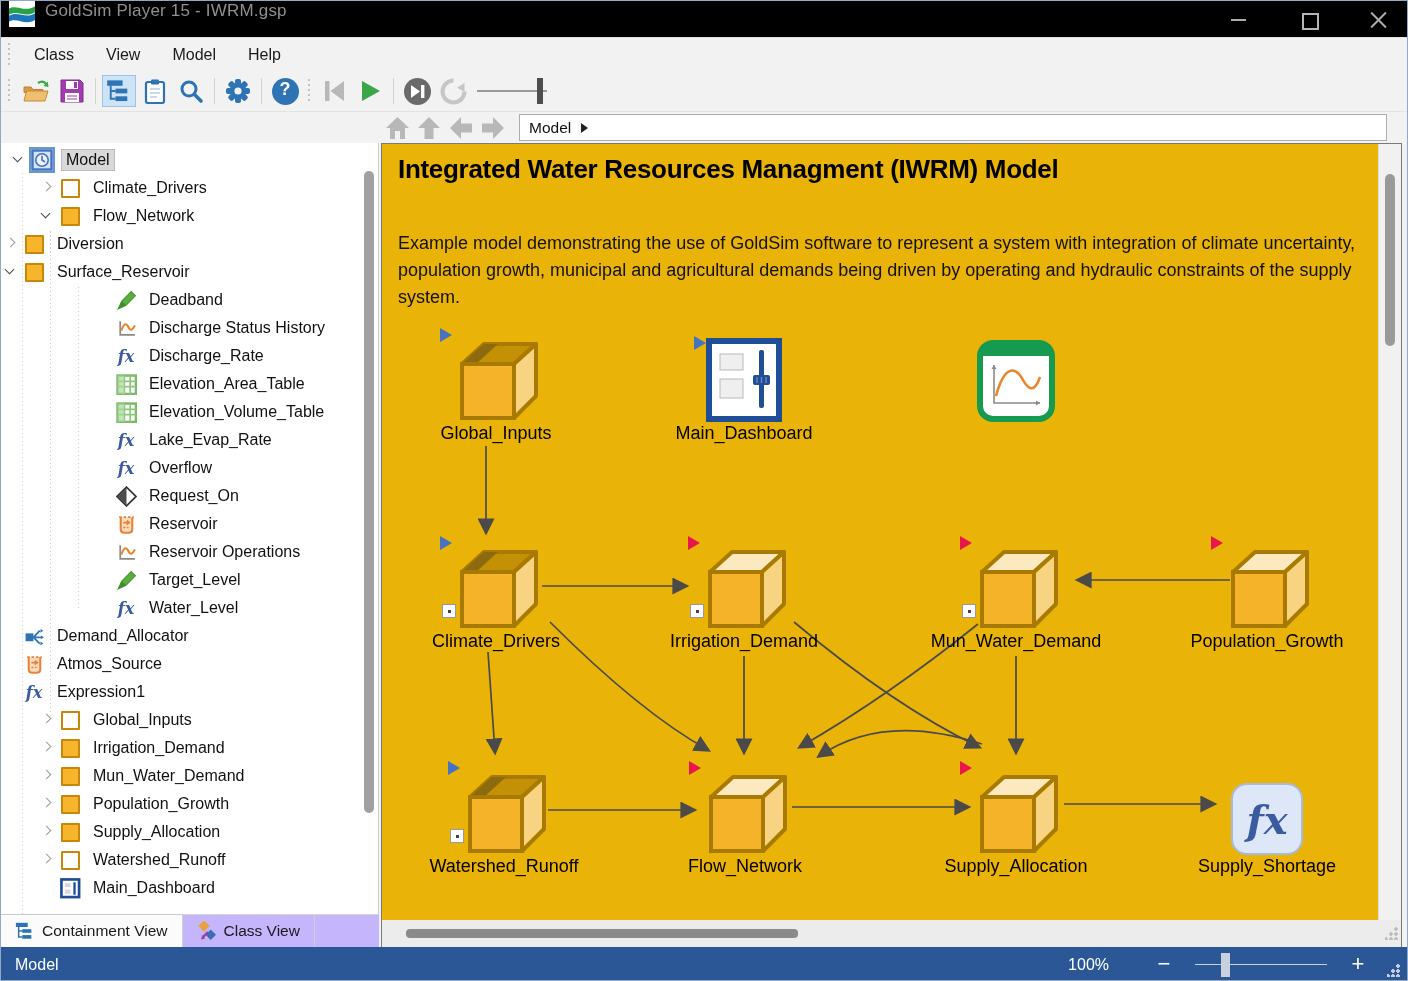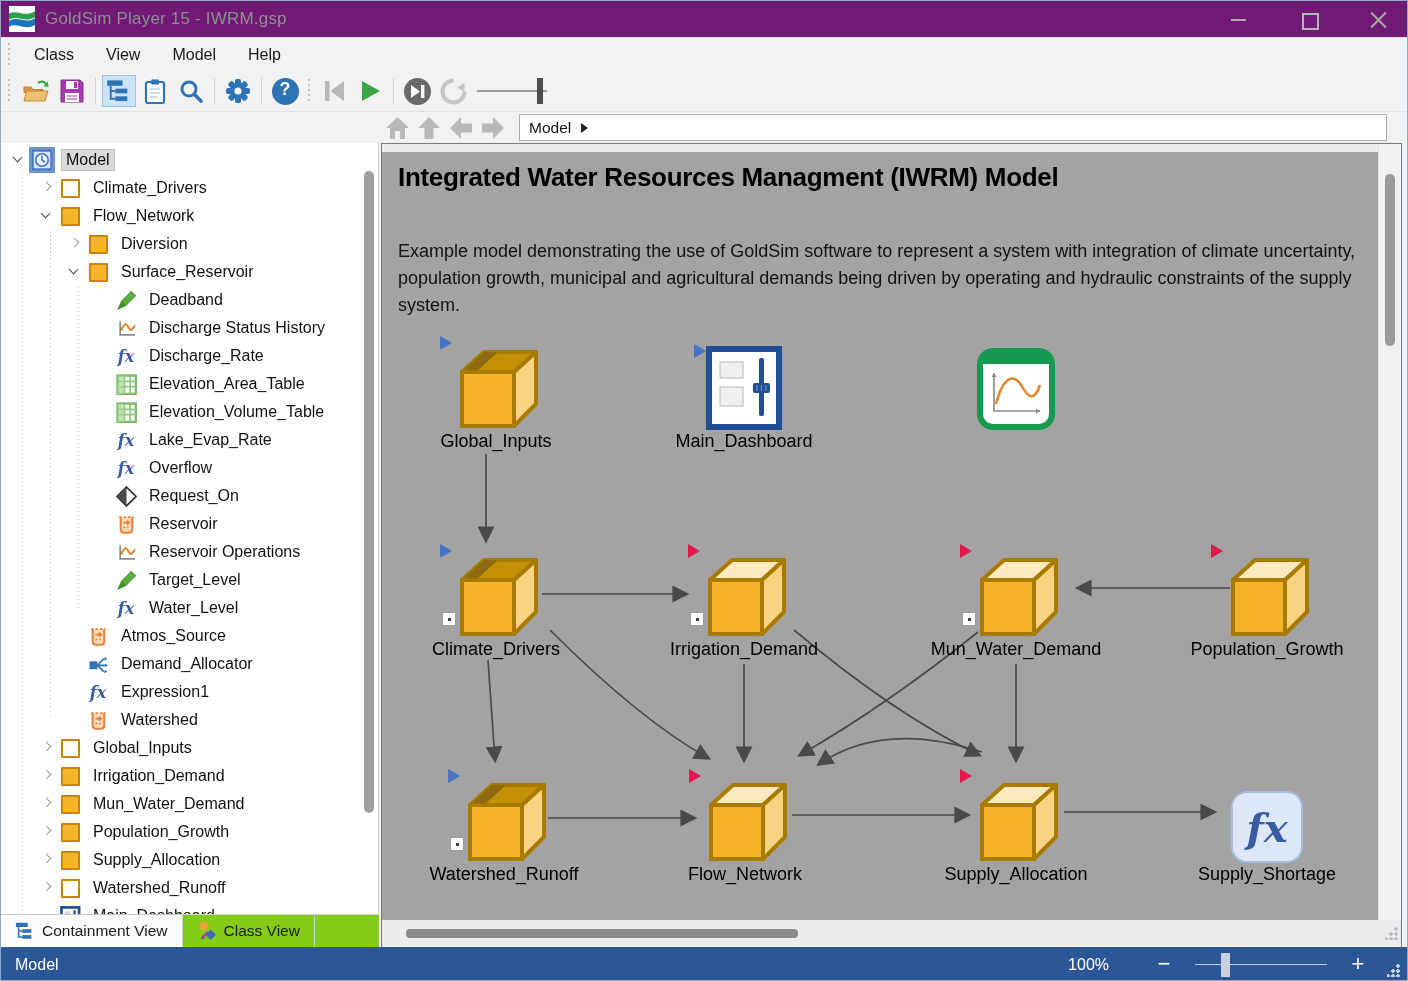--- a/index.html
+++ b/index.html
@@ -1,20 +1,20 @@
 <!DOCTYPE html>
 <html><head>
 <meta charset="utf-8">
 <style>
   html,body{margin:0;padding:0;background:#d7dde4;font-family:"Liberation Sans",sans-serif;}
   *{box-sizing:border-box;}
   .app{position:relative;width:1408px;height:981px;background:#f2f2f2;border:1px solid #8fa9c6;overflow:hidden;}
 
   
-  .titlebar{position:absolute;left:0;top:0;width:100%;height:37px;background:#701a75;display:flex;align-items:center;border-bottom:1px solid #e0e0e0;}
+  .titlebar{position:absolute;left:0;top:0;width:100%;height:37px;background:#000000;display:flex;align-items:flex-start;border-bottom:1px solid #e0e0e0;}
   .applogo{width:26px;height:26px;margin:0 10px 0 8px;}
   .apptitle{font-size:17px;color:#8f8f8f;letter-spacing:.2px;}
   .winbtns{position:absolute;right:18px;top:0;height:37px;display:flex;align-items:center;gap:50px;}
   .wb{width:20px;height:20px;position:relative;cursor:default;}
   .wb-min::before{content:"";position:absolute;left:2px;top:9px;width:15px;height:2px;background:#ababab;}
   .wb-max::before{content:"";position:absolute;left:3px;top:3px;width:13px;height:13px;border:2px solid #b5b5b5;}
   .wb-close::before,.wb-close::after{content:"";position:absolute;left:-1px;top:9px;width:21px;height:2px;background:#ababab;}
   .wb-close::before{transform:rotate(45deg);} .wb-close::after{transform:rotate(-45deg);}
 
   
@@ -34,38 +34,38 @@
   .help-btn{width:27px;height:27px;border-radius:50%;background:#2E74B5;position:relative;}
   .help-btn::before{content:"?";position:absolute;left:0;top:1px;width:100%;text-align:center;color:#fff;font-weight:bold;font-size:18px;}
 
   
   .panelheader{position:absolute;left:0;top:111px;width:378px;height:31px;background:#f2f2f2;display:flex;align-items:center;border-bottom:1px solid #e0e0e0;}
   .paneltitle{font-size:16px;color:#1a1a1a;margin-left:10px;flex:1;}
   .ph-ic{width:22px;height:22px;position:relative;margin-right:10px;}
   .ph-drop::before{content:"";position:absolute;left:5px;top:9px;border-left:6px solid transparent;border-right:6px solid transparent;border-top:7px solid #666;}
   .tree{position:absolute;left:0;top:142px;width:378px;height:771px;background:#fff;border-right:1px solid #cfcfcf;overflow:hidden;}
   .trow{height:28px;display:flex;align-items:center;font-size:16px;color:#111;white-space:nowrap;position:relative;z-index:2;}
-  .lv0{padding-left:8px;} .lv1{padding-left:36px;} .lv2{padding-left:64px;} .lv3{padding-left:92px;}
+  .lv0{padding-left:8px;} .lv1{padding-left:36px;} .lv2{} .lv3{padding-left:92px;}
   .exp{width:20px;height:20px;position:relative;flex:none;}
   .exp.closed::before{content:"";position:absolute;left:6px;top:5px;width:6px;height:6px;border-right:1.8px solid #9a9a9a;border-bottom:1.8px solid #9a9a9a;transform:rotate(-45deg);}
   .exp.open::before{content:"";position:absolute;left:5px;top:4px;width:6px;height:6px;border-right:1.8px solid #4a4a4a;border-bottom:1.8px solid #4a4a4a;transform:rotate(45deg);}
   .tic{width:22px;height:22px;flex:none;margin:0 8px 0 2px;display:flex;align-items:center;justify-content:center;position:relative;}
   .tic svg{display:block;}
   .boxg{width:19px;height:19px;border:2.5px solid #C8860B;background:#F7B52C;border-radius:1px;}
   .boxw{width:19px;height:19px;border:2.5px solid #C8860B;background:#fff;border-radius:1px;}
   .fxg{font:italic bold 16px "DejaVu Serif",serif;color:#3A5BA0;}
   .fxg::before{content:"fx";}
   .tlbl{padding:1px 4px;}
   .tlbl.sel{background:#d9d9d9;border:1px solid #bdbdbd;}
   .tic.selic{background:#c8dcf2;outline:2px solid #6a96cc;}
   .guide{position:absolute;width:1px;background:repeating-linear-gradient(to bottom,#c9c9c9 0 1.5px,transparent 1.5px 4px);z-index:1;}
   .treescroll{position:absolute;right:4px;top:28px;width:10px;height:642px;background:#a0a0a0;border-radius:5px;}
 
   
-  .tabbar{position:absolute;left:0;top:913px;width:378px;height:33px;background:#84cc16;border-top:1px solid #d4d4d4;display:flex;align-items:stretch;}
+  .tabbar{position:absolute;left:0;top:913px;width:378px;height:33px;background:#c4b5fd;border-top:1px solid #d4d4d4;display:flex;align-items:stretch;}
   .tab{display:flex;align-items:center;gap:7px;padding:0 14px;font-size:15.5px;color:#1a1a1a;border-right:1px solid #d0d0d0;}
   .tab.active{background:#fbfbfb;border-top:1px solid #c9c9c9;margin-top:-1px;}
 
   
   .statusbar{position:absolute;left:0;top:946px;width:100%;height:35px;background:#2B5797;color:#fff;display:flex;align-items:center;font-size:16px;}
   .status-left{margin-left:14px;flex:1;}
   .zoomlabel{margin-right:44px;}
   .zbtn{width:22px;height:22px;position:relative;color:#fff;font-size:22px;line-height:20px;text-align:center;}
   .zoom-minus::before{content:"−";} .zoom-plus::before{content:"+";}
   .zslider{position:relative;width:132px;height:24px;margin:0 20px;}
@@ -81,21 +81,21 @@
 
   
   .navbar{position:absolute;left:380px;top:111px;width:1028px;height:31px;background:#f2f2f2;display:flex;align-items:center;}
   .nbtn{width:32px;height:28px;display:flex;align-items:center;justify-content:center;}
   .crumbbox{margin-left:10px;width:868px;height:27px;background:#fff;border:1px solid #adadad;display:flex;align-items:center;font-size:15.5px;color:#111;}
   .crumbtext{margin-left:9px;}
   .crumb-arrow{width:0;height:0;border-left:7px solid #222;border-top:5px solid transparent;border-bottom:5px solid transparent;margin-left:10px;}
 
   
   .canvaswrap{position:absolute;left:380px;top:142px;width:1021px;height:804px;background:#ececec;border:1px solid #7a7a7a;}
-  .canvas{position:absolute;left:0;top:8px;width:996px;height:776px;background:#a3a3a3;overflow:hidden;}
+  .canvas{position:absolute;left:0;top:0;width:996px;height:776px;background:#eab308;overflow:hidden;}
   .cv-title{position:absolute;left:16px;top:10px;font-size:26px;font-weight:bold;color:#000;letter-spacing:-.3px;}
   .cv-desc{position:absolute;left:16px;top:58px;width:958px;font-size:18px;line-height:1.5;color:#121212;margin-top:28px;}
   .vscroll{position:absolute;right:0;top:0;width:23px;height:776px;background:#f1f1f1;border-left:1px solid #e0e0e0;}
   .vscroll .thumb{position:absolute;left:6px;top:30px;width:10px;height:172px;background:#9a9a9a;border-radius:5px;}
   .hscroll{position:absolute;left:0;top:776px;width:1019px;height:27px;background:#ececec;}
   .hscroll .thumb{position:absolute;left:24px;top:9px;width:392px;height:9px;background:#8a8a8a;border-radius:4px;}
   .cornergrip{position:absolute;right:2px;top:782px;width:14px;height:14px;background:
     radial-gradient(circle at 11px 3px,#bdbdbd 1.5px,transparent 2px),
     radial-gradient(circle at 11px 8px,#bdbdbd 1.5px,transparent 2px),
     radial-gradient(circle at 6px 8px,#bdbdbd 1.5px,transparent 2px),
@@ -433,47 +433,38 @@
       </div>
     <div class="trow lv3">
         <span class="exp"></span>
         <span class="tic fxg"></span>
         <span class="tlbl">Water_Level</span>
       </div>
     <div class="trow lv2">
         <span class="exp"></span>
         <span class="tic">
           <svg width="21" height="21" viewBox="0 0 20 20">
+            <use href="#t-alloc"></use>
+          </svg>
+        </span>
+        <span class="tlbl">Demand_Allocator</span>
+      </div>
+    <div class="trow lv2">
+        <span class="exp"></span>
+        <span class="tic">
+          <svg width="21" height="21" viewBox="0 0 20 20">
             <use href="#t-cup"></use>
           </svg>
         </span>
         <span class="tlbl">Atmos_Source</span>
-      </div>
-    <div class="trow lv2">
-        <span class="exp"></span>
-        <span class="tic">
-          <svg width="21" height="21" viewBox="0 0 20 20">
-            <use href="#t-alloc"></use>
-          </svg>
-        </span>
-        <span class="tlbl">Demand_Allocator</span>
       </div>
     <div class="trow lv2">
         <span class="exp"></span>
         <span class="tic fxg"></span>
         <span class="tlbl">Expression1</span>
-      </div>
-    <div class="trow lv2">
-        <span class="exp"></span>
-        <span class="tic">
-          <svg width="21" height="21" viewBox="0 0 20 20">
-            <use href="#t-cup"></use>
-          </svg>
-        </span>
-        <span class="tlbl">Watershed</span>
       </div>
     <div class="trow lv1">
         <span class="exp closed"></span>
         <span class="tic">
           <span class="boxw"></span>
         </span>
         <span class="tlbl">Global_Inputs</span>
       </div>
     <div class="trow lv1">
         <span class="exp closed"></span>

